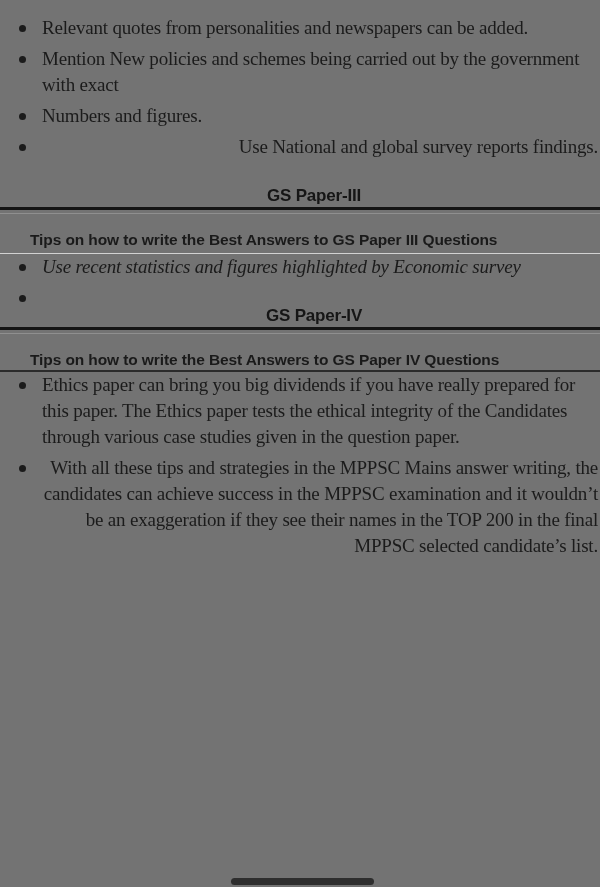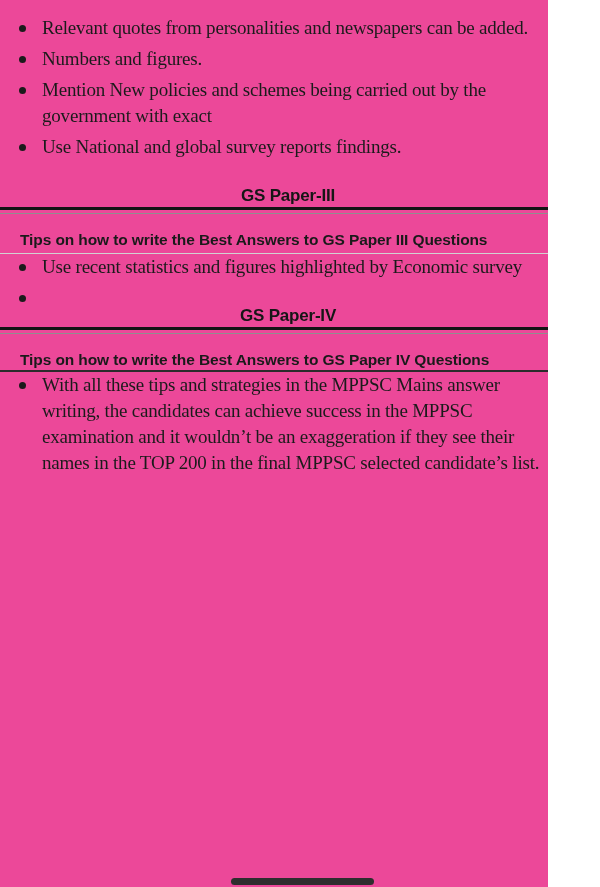--- a/index.html
+++ b/index.html
@@ -2,23 +2,23 @@
 <html><head>
 <meta charset="utf-8">
 <style>
   html, body {
     margin: 0;
     padding: 0;
     background: #ffffff;
   }
   .page {
     position: relative;
-    width: 548px;
+    width: 600px;
     height: 887px;
-    background: #ec4899;
+    background: #737373;
     overflow: hidden;
     font-family: "Liberation Serif", "DejaVu Serif", serif;
     color: #1b1b1b;
   }
   .content {
     padding-top: 15px;
   }
   
   ul.bullets {
     list-style: none;
@@ -27,21 +27,21 @@
   }
   ul.bullets li {
     position: relative;
     padding-left: 42px;
     padding-right: 2px;
     font-size: 19px;
     letter-spacing: -0.2px;
     line-height: 26px;
     margin-bottom: 5px;
   }
-  ul.bullets li:last-child { margin-bottom: 0; }
+  ul.bullets li:last-child { margin-bottom: 0; text-align: right; }
   .bullet-marker {
     position: absolute;
     left: 19px;
     top: 10px;
     width: 7px;
     height: 7px;
     border-radius: 50%;
     background: #1b1b1b;
   }
   
@@ -65,21 +65,21 @@
   }
   .rule-thin {
     margin-top: 3px;
     height: 1px;
     background: #8f8f8f;
     width: 600px;
   }
   h3.tips-heading {
     margin: 0;
     margin-top: 16px;
-    padding-left: 20px;
+    padding-left: 30px;
     font-family: "Liberation Sans", "DejaVu Sans", sans-serif;
     font-weight: bold;
     font-size: 15.5px;
     line-height: 19px;
     letter-spacing: -0.1px;
     color: #1a1a1a;
     white-space: nowrap;
     overflow: hidden;
   }
   .subrule-faint {
@@ -87,21 +87,21 @@
     height: 1px;
     background: #d2d2d2;
     width: 600px;
   }
   .subrule-dark {
     margin-top: 1px;
     height: 2px;
     background: #2b2b2b;
     width: 600px;
   }
-  .section-bullets { margin-top: 14px; }
+  .section-bullets { margin-top: 14px; font-style: italic; }
   .section4-bullets { margin-top: 16px; }
   .section4-spacer { margin-top: 6px; }
   
   .home-indicator {
     position: absolute;
     left: 231px;
     bottom: 2px;
     width: 143px;
     height: 7px;
     border-radius: 3.5px;
@@ -114,25 +114,25 @@
 <div class="page">
   <div class="content">
 
     <ul class="bullets">
       <li>
         <span class="bullet-marker"></span>
         <span>Relevant quotes from personalities and newspapers can be added.</span>
       </li>
       <li>
         <span class="bullet-marker"></span>
-        <span>Numbers and figures.</span>
+        <span>Mention New policies and schemes being carried out by the government with exact</span>
       </li>
       <li>
         <span class="bullet-marker"></span>
-        <span>Mention New policies and schemes being carried out by the government with exact</span>
+        <span>Numbers and figures.</span>
       </li>
       <li>
         <span class="bullet-marker"></span>
         <span>Use National and global survey reports findings.</span>
       </li>
     </ul>
 
     <section>
       <h2 class="gs-heading">GS Paper-III</h2>
       <div class="rule-thick"></div>
@@ -154,20 +154,24 @@
     <section class="section4-spacer">
       <h2 class="gs-heading">GS Paper-IV</h2>
       <div class="rule-thick"></div>
       <div class="rule-thin"></div>
       <h3 class="tips-heading">Tips on how to write the Best Answers to GS Paper IV Questions</h3>
       <div class="subrule-dark"></div>
 
       <ul class="bullets section4-bullets">
         <li>
           <span class="bullet-marker"></span>
+          <span>Ethics paper can bring you big dividends if you have really prepared for this paper. The Ethics paper tests the ethical integrity of the Candidates through various case studies given in the question paper.</span>
+        </li>
+        <li>
+          <span class="bullet-marker"></span>
           <span>With all these tips and strategies in the MPPSC Mains answer writing, the candidates can achieve success in the MPPSC examination and it wouldn’t be an exaggeration if they see their names in the TOP 200 in the final MPPSC selected candidate’s list.</span>
         </li>
       </ul>
     </section>
 
   </div>
 
   <div class="home-indicator"></div>
 </div>
 

